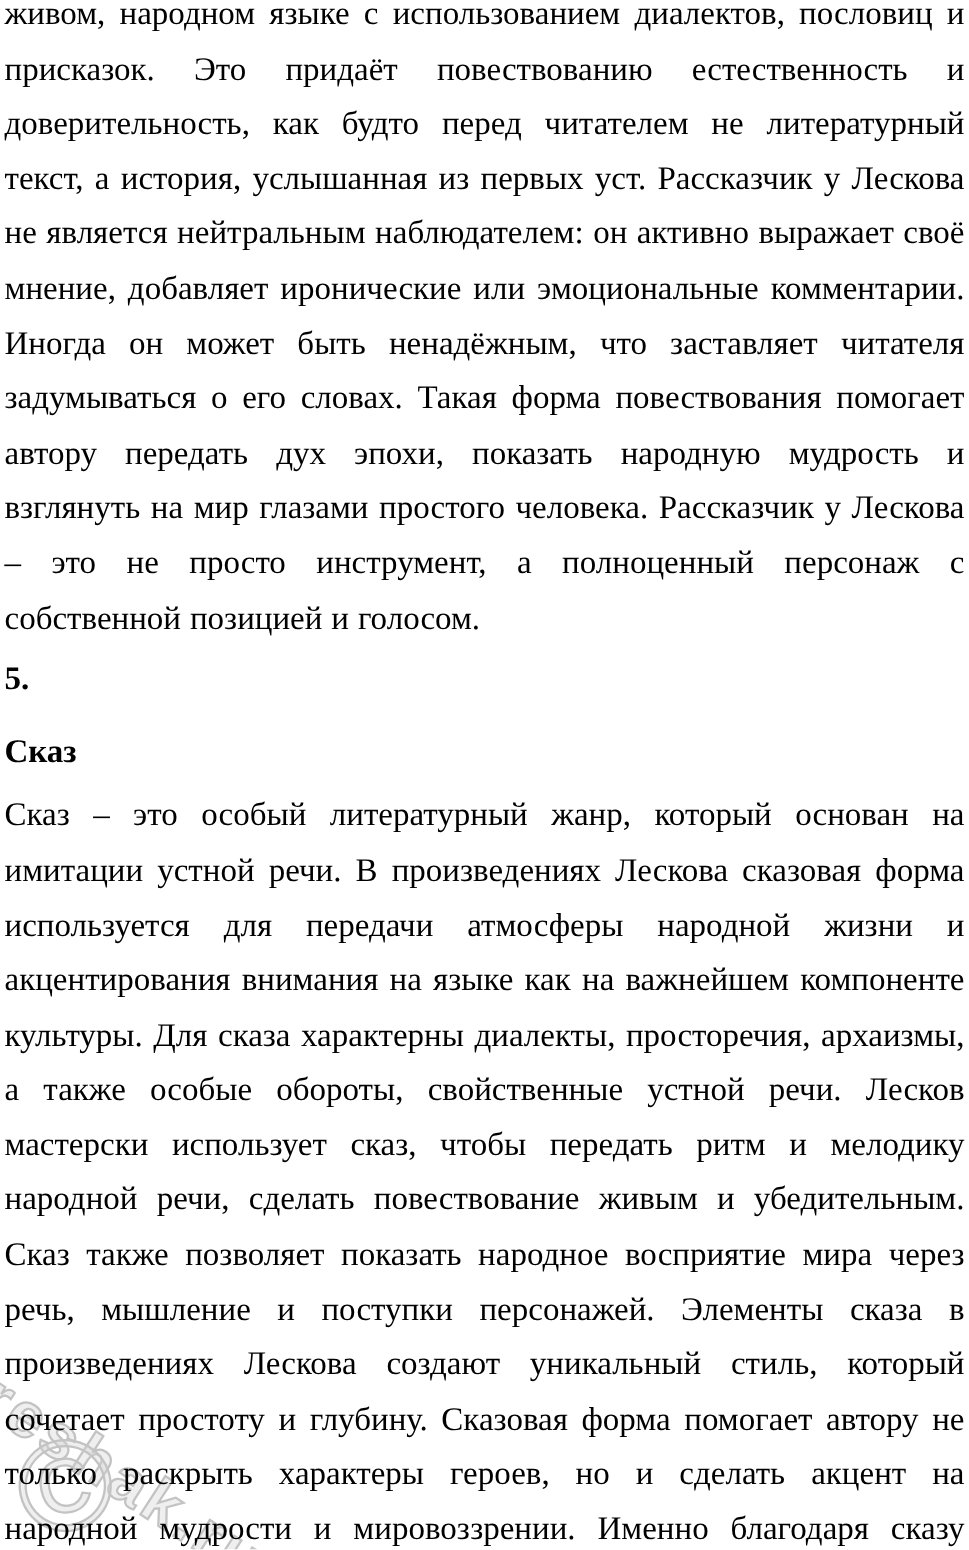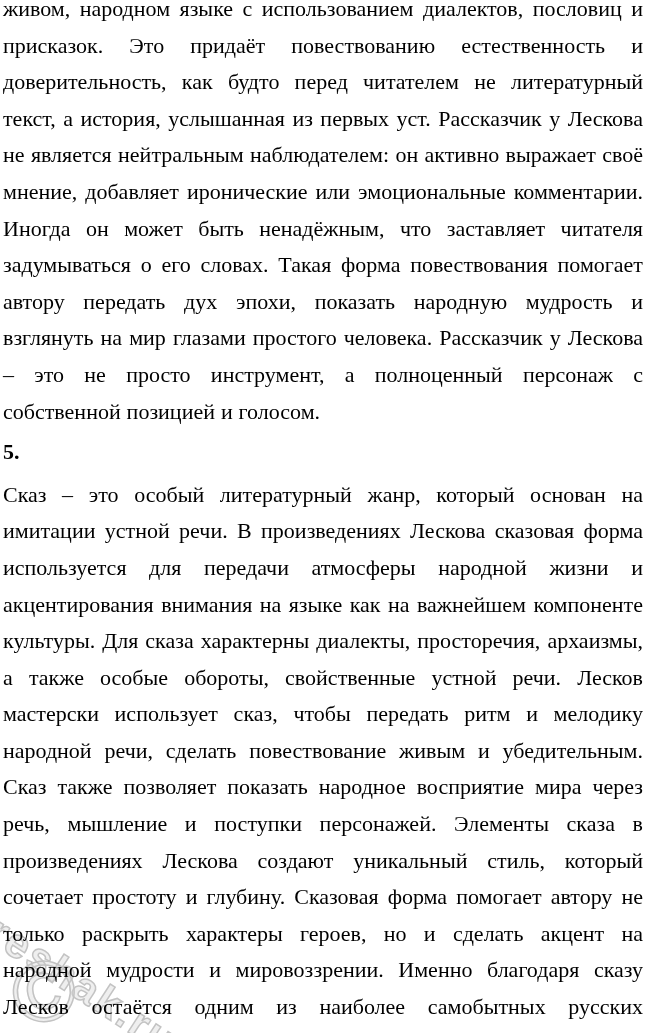--- a/index.html
+++ b/index.html
@@ -88,17 +88,18 @@
   <div class="watermark">
     <span class="wm-text">reshak.ru</span>
     <span class="wm-copyright">©</span>
   </div>
 
   <div class="content">
     <p class="para para-first">живом, народном языке с использованием диалектов, пословиц и присказок. Это придаёт повествованию естественность и доверительность, как будто перед читателем не литературный текст, а история, услышанная из первых уст. Рассказчик у Лескова не является нейтральным наблюдателем: он активно выражает своё мнение, добавляет иронические или эмоциональные комментарии. Иногда он может быть ненадёжным, что заставляет читателя задумываться о его словах. Такая форма повествования помогает автору передать дух эпохи, показать народную мудрость и взглянуть на мир глазами простого человека. Рассказчик у Лескова – это не просто инструмент, а полноценный персонаж с собственной позицией и голосом.</p>
 
     <p class="h-num">5.</p>
 
+    <p class="h-section">Сказ</p>
 
     <p class="para para-second">Сказ – это особый литературный жанр, который основан на имитации устной речи. В произведениях Лескова сказовая форма используется для передачи атмосферы народной жизни и акцентирования внимания на языке как на важнейшем компоненте культуры. Для сказа характерны диалекты, просторечия, архаизмы, а также особые обороты, свойственные устной речи. Лесков мастерски использует сказ, чтобы передать ритм и мелодику народной речи, сделать повествование живым и убедительным. Сказ также позволяет показать народное восприятие мира через речь, мышление и поступки персонажей. Элементы сказа в произведениях Лескова создают уникальный стиль, который сочетает простоту и глубину. Сказовая форма помогает автору не только раскрыть характеры героев, но и сделать акцент на народной мудрости и мировоззрении. Именно благодаря сказу Лесков остаётся одним из наиболее самобытных русских писателей.</p>
   </div>
 
 </div>
 
 </body></html>

